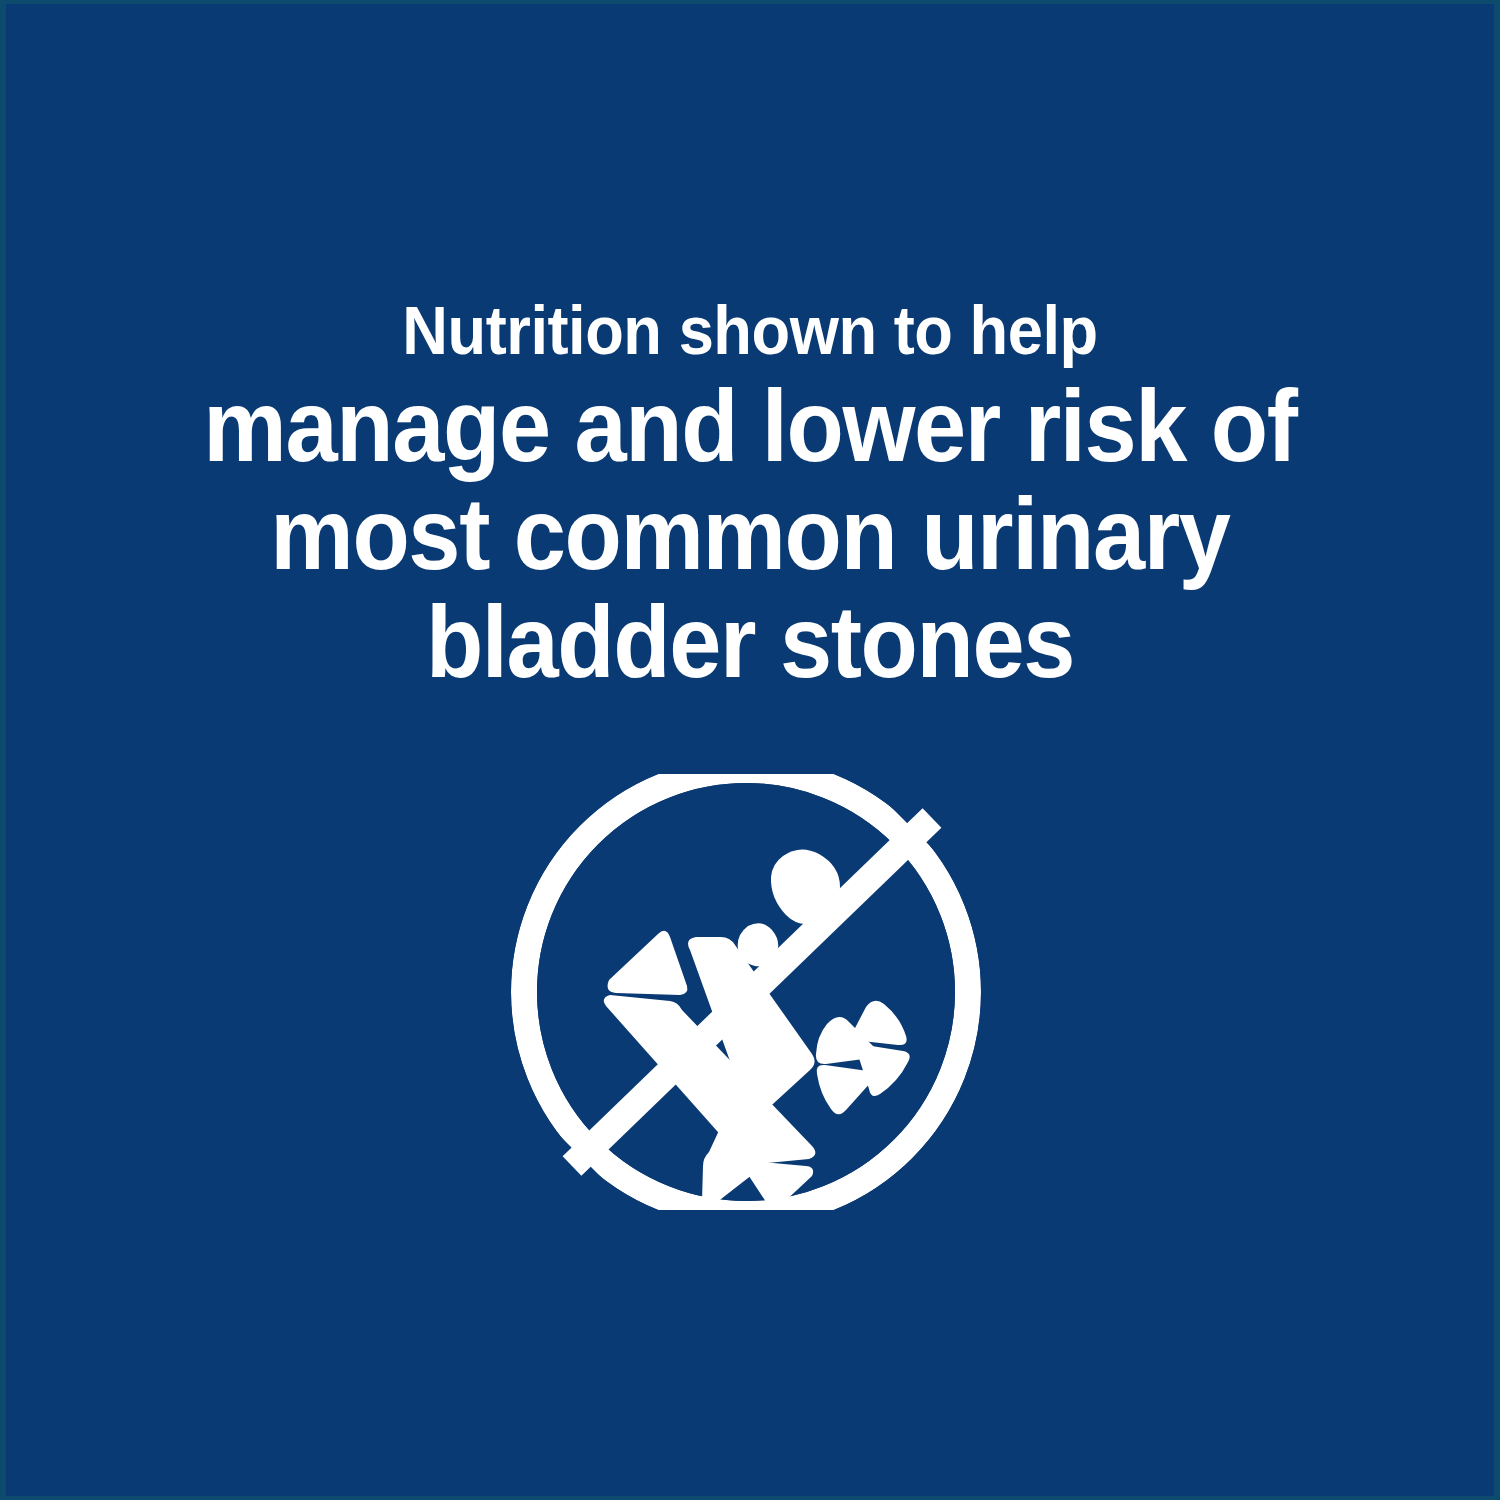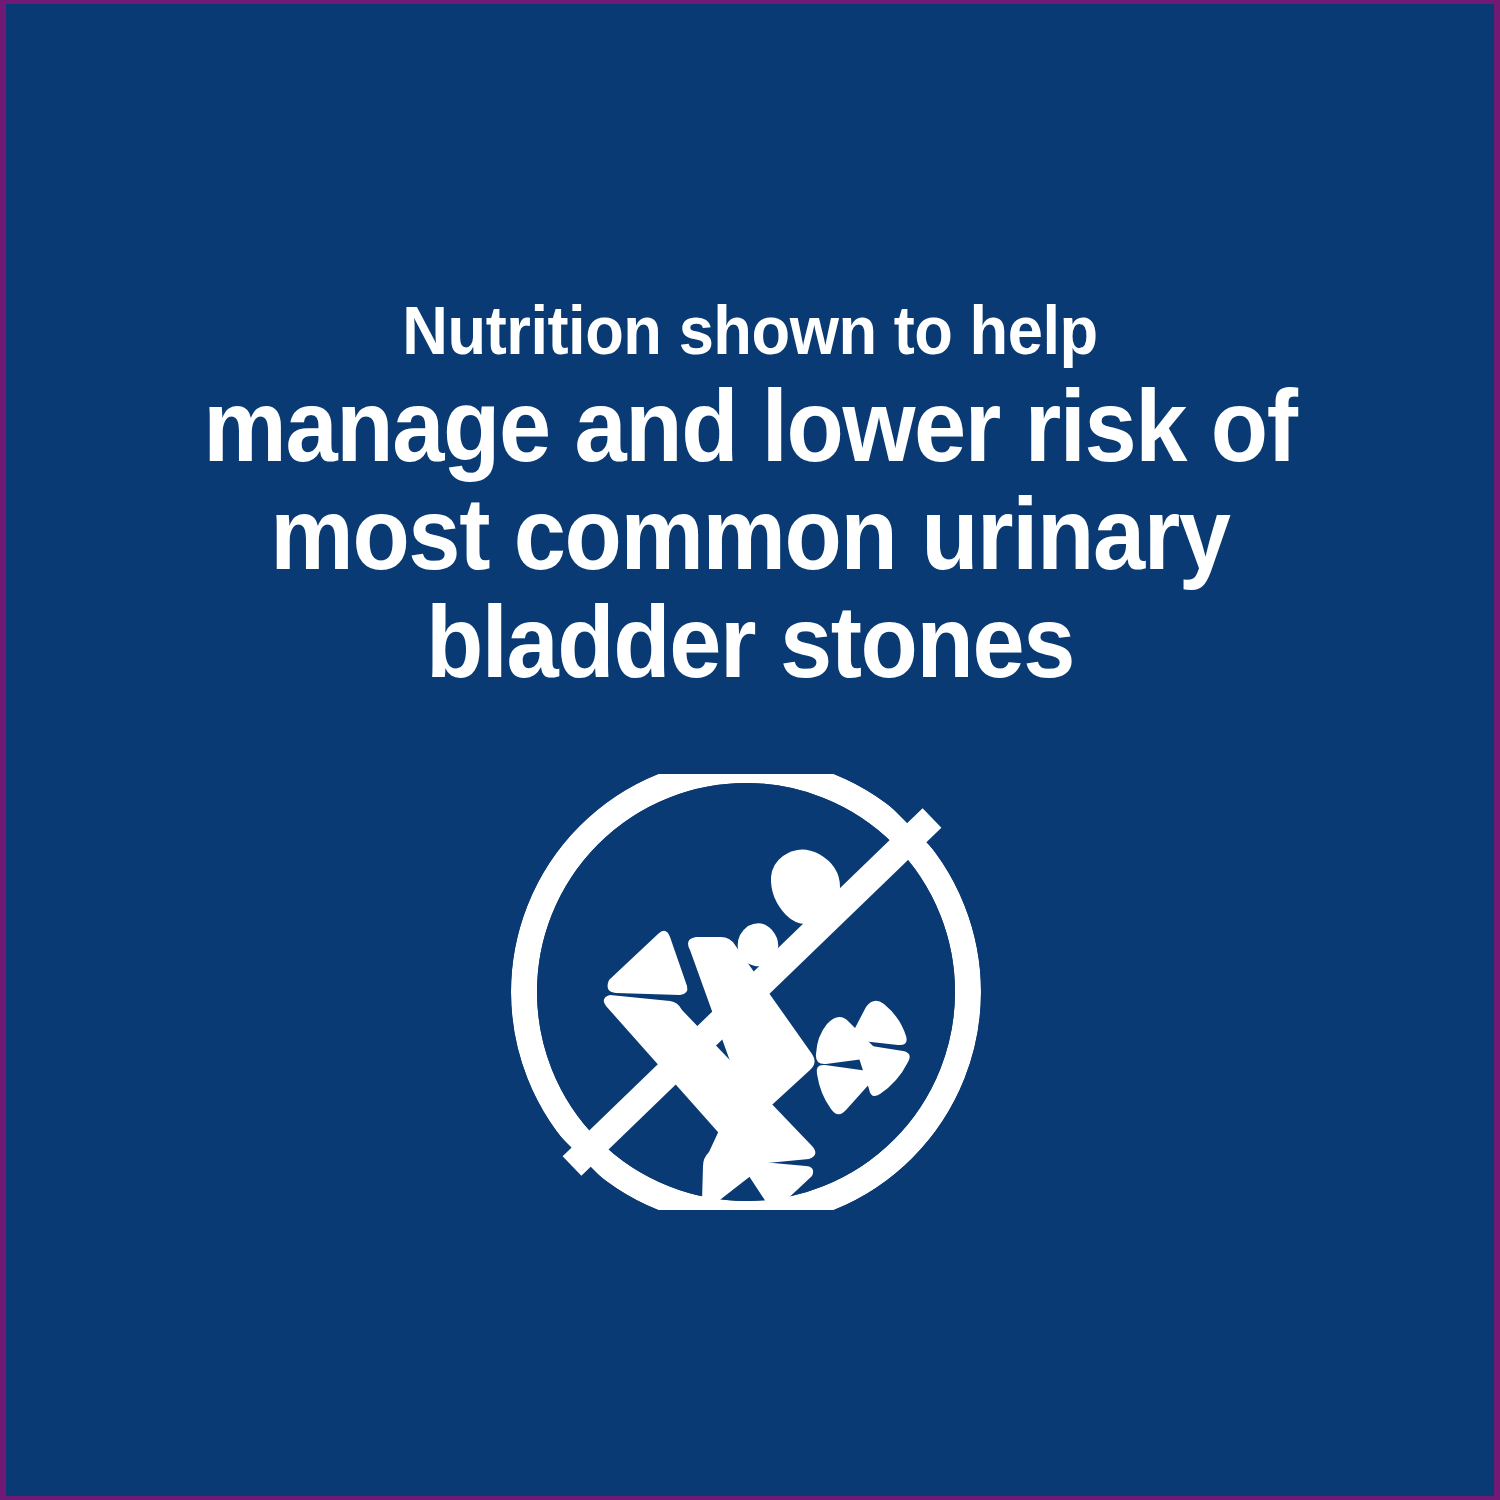--- a/index.html
+++ b/index.html
@@ -67,21 +67,21 @@
   }
   .icon-wrap svg {
     display: block;
     width: 100%;
     height: 100%;
   }
 </style>
 </head>
 <body>
 
-<div id="stage" style="background: #701a75;">
+<div id="stage" style="background: #0c4a6e;">
   <div id="panel" style="background: rgb(10, 58, 116);">
     <div id="content">
 
       <div class="headline-block">
         <div class="eyebrow">Nutrition shown to help</div>
         <div class="big-line">manage and lower risk of</div>
         <div class="big-line">most common urinary</div>
         <div class="big-line">bladder stones</div>
       </div>
 

